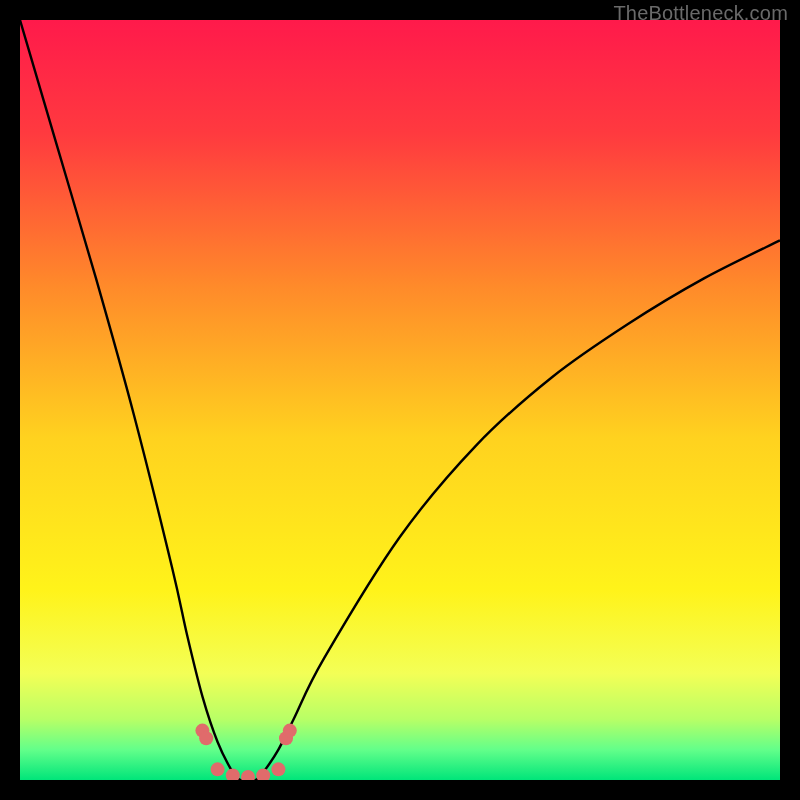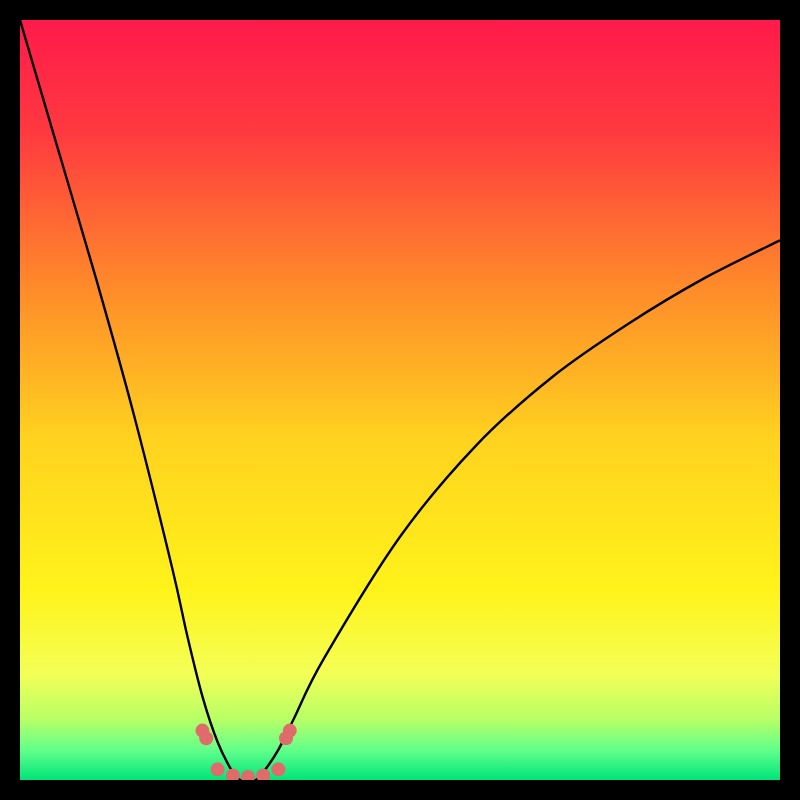--- a/index.html
+++ b/index.html
@@ -43,20 +43,21 @@
     font-size: 20px;
     letter-spacing: 0.2px;
     font-weight: 400;
     user-select: none;
   }
 </style>
 </head>
 <body>
 
 <div class="frame">
+  <div class="watermark">TheBottleneck.com</div>
 
   <div class="plot">
     <svg class="gradient-bg" viewBox="0 0 760 760" preserveAspectRatio="none">
       <defs>
         <linearGradient id="bg-grad" x1="0" y1="0" x2="0" y2="1">
             <stop offset="0%" stop-color="#ff1a4b"></stop>
             <stop offset="15%" stop-color="#ff3a3f"></stop>
             <stop offset="35%" stop-color="#ff8a2a"></stop>
             <stop offset="55.00000000000001%" stop-color="#ffd21f"></stop>
             <stop offset="75%" stop-color="#fff31a"></stop>

